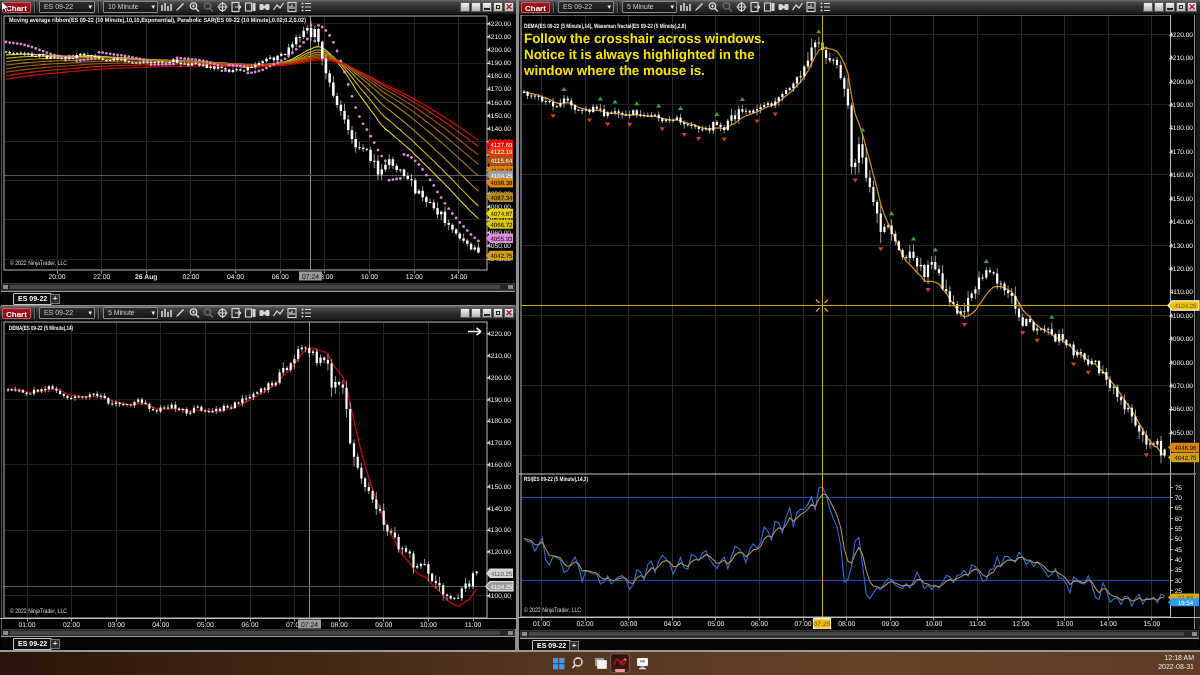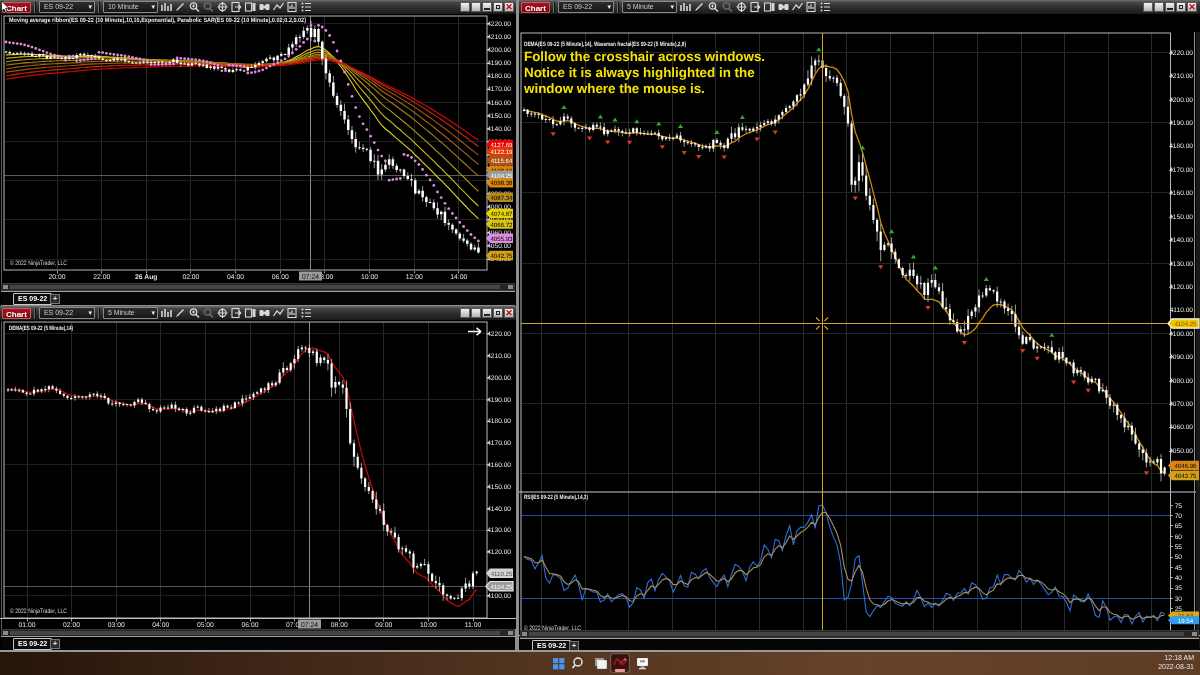--- a/index.html
+++ b/index.html
@@ -349,21 +349,21 @@
         <text x="339.2" y="305.5" fill="#e2e2e2" font-size="6.8" font-weight="normal" text-anchor="middle">08:00</text>
         <line x1="383.5" y1="298" x2="383.5" y2="300.5" stroke="#9a9a9a" stroke-width="1"></line>
         <text x="383.8" y="305.5" fill="#e2e2e2" font-size="6.8" font-weight="normal" text-anchor="middle">09:00</text>
         <line x1="428.5" y1="298" x2="428.5" y2="300.5" stroke="#9a9a9a" stroke-width="1"></line>
         <text x="428.4" y="305.5" fill="#e2e2e2" font-size="6.8" font-weight="normal" text-anchor="middle">10:00</text>
         <line x1="473.5" y1="298" x2="473.5" y2="300.5" stroke="#9a9a9a" stroke-width="1"></line>
         <text x="473" y="305.5" fill="#e2e2e2" font-size="6.8" font-weight="normal" text-anchor="middle">11:00</text>
         <rect x="298" y="298.5" width="23" height="9" fill="#9a9a9a"></rect>
         <text x="309.5" y="305.5" fill="#111" font-size="6.8" font-weight="normal" text-anchor="middle">07:24</text>
       </svg></div>
-    <div class="abs" style="left:519px;top:32px"><svg width="681" height="615" style="" font-family="Liberation Sans, sans-serif" text-rendering="geometricPrecision">
+    <div class="abs" style="left:519px;top:14px"><svg width="681" height="615" style="" font-family="Liberation Sans, sans-serif" text-rendering="geometricPrecision">
         <rect x="0" y="0" width="681" height="615" fill="#000"></rect>
         <line x1="22.5" y1="1" x2="22.5" y2="603" stroke="#2b2b2b" stroke-width="1"></line>
         <line x1="66.5" y1="1" x2="66.5" y2="603" stroke="#2b2b2b" stroke-width="1"></line>
         <line x1="109.5" y1="1" x2="109.5" y2="603" stroke="#2b2b2b" stroke-width="1"></line>
         <line x1="153.5" y1="1" x2="153.5" y2="603" stroke="#2b2b2b" stroke-width="1"></line>
         <line x1="196.5" y1="1" x2="196.5" y2="603" stroke="#2b2b2b" stroke-width="1"></line>
         <line x1="240.5" y1="1" x2="240.5" y2="603" stroke="#2b2b2b" stroke-width="1"></line>
         <line x1="284.5" y1="1" x2="284.5" y2="603" stroke="#2b2b2b" stroke-width="1"></line>
         <line x1="327.5" y1="1" x2="327.5" y2="603" stroke="#2b2b2b" stroke-width="1"></line>
         <line x1="371.5" y1="1" x2="371.5" y2="603" stroke="#2b2b2b" stroke-width="1"></line>

